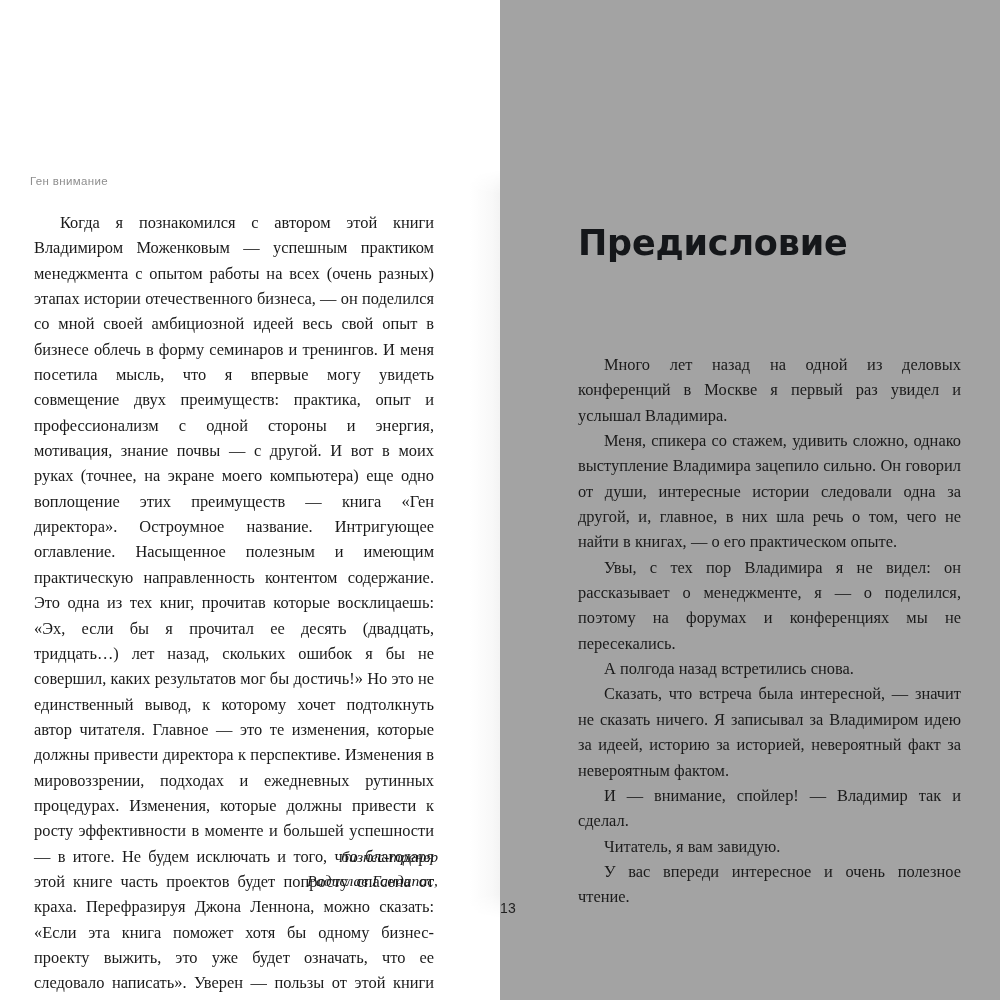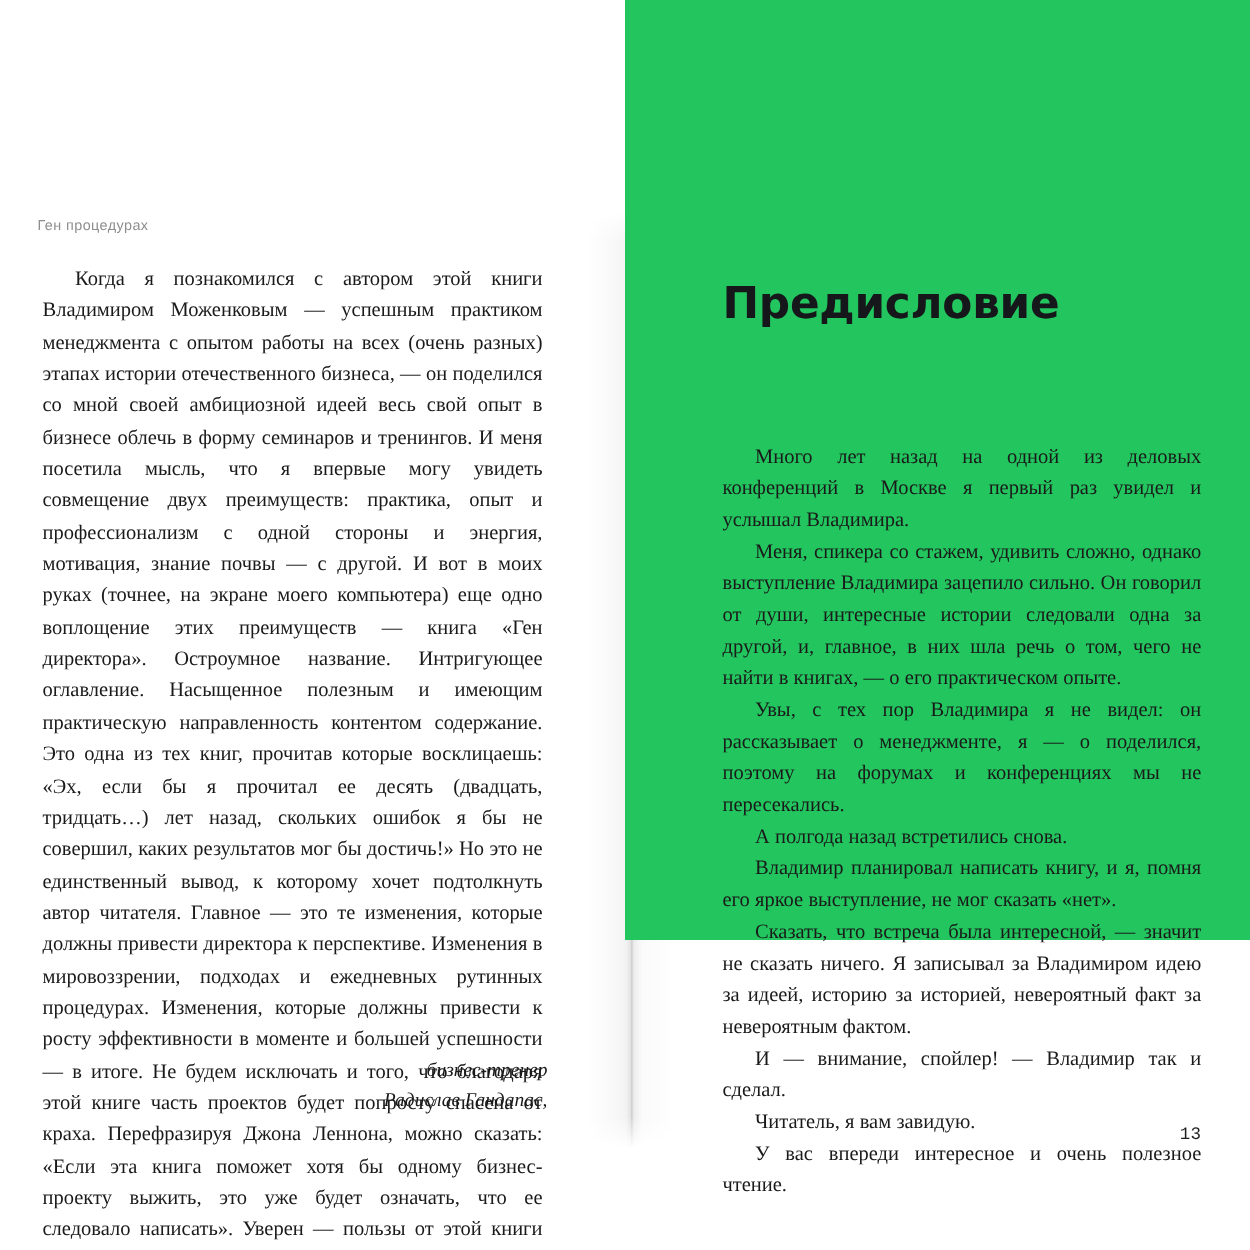--- a/index.html
+++ b/index.html
@@ -99,22 +99,22 @@
     line-height: 23.5px;
   }
   #signature .sig-line { display: block; }
 
   
   #page-right {
     position: absolute;
     left: 500px;
     top: 0;
     width: 500px;
-    height: 752px;
-    background: #22c55e;
+    height: 1000px;
+    background: #a3a3a3;
   }
   #chapter-title {
     position: absolute;
     left: 78px;
     top: 202px;
     font-family: "DejaVu Sans", "Liberation Sans", sans-serif;
     font-weight: 700;
     font-size: 35px;
     letter-spacing: -0.2px;
     color: #15171a;
@@ -133,35 +133,34 @@
     line-height: 25.35px;
     text-align: justify;
     text-indent: 26px;
     word-spacing: 0.1px;
   }
   #folio {
     position: absolute;
     left: 0;
     top: 900px;
     width: 461px;
-    text-align: right;
-    font-family: Liberation Mono, monospace;
+    font-family: Liberation Sans, sans-serif;
     font-size: 14px;
     color: #1f1f1f;
     letter-spacing: 0.2px;
   }
 </style>
 </head>
 <body>
 
 <div id="book-spread">
 
   <div id="page-left">
 
-    <div id="running-head">Ген процедурах</div>
+    <div id="running-head">Ген внимание</div>
 
     <div id="left-body">
       <p>Когда я познакомился с автором этой книги Владимиром Моженковым — успешным практиком менеджмента с опытом работы на всех (очень разных) этапах истории отечественного бизнеса, — он поделился со мной своей амбициозной идеей весь свой опыт в бизнесе облечь в форму семинаров и тренингов. И меня посетила мысль, что я впервые могу увидеть совмещение двух преимуществ: практика, опыт и профессионализм с одной стороны и энергия, мотивация, знание почвы — с другой. И вот в моих руках (точнее, на экране моего компьютера) еще одно воплощение этих преимуществ — книга «Ген директора». Остроумное название. Интригующее оглавление. Насыщенное полезным и имеющим практическую направленность контентом содержание. Это одна из тех книг, прочитав которые восклицаешь: «Эх, если бы я прочитал ее десять (двадцать, тридцать…) лет назад, скольких ошибок я бы не совершил, каких результатов мог бы достичь!» Но это не единственный вывод, к которому хочет подтолкнуть автор читателя. Главное — это те изменения, которые должны привести директора к перспективе. Изменения в мировоззрении, подходах и ежедневных рутинных процедурах. Изменения, которые должны привести к росту эффективности в моменте и большей успешности — в итоге. Не будем исключать и того, что благодаря этой книге часть проектов будет попросту спасена от краха. Перефразируя Джона Леннона, можно сказать: «Если эта книга поможет хотя бы одному бизнес-проекту выжить, это уже будет означать, что ее следовало написать». Уверен — пользы от этой книги будет неизмеримо больше.</p>
     </div>
 
     <div id="signature">
       <span class="sig-line">бизнес-тренер</span>
       <span class="sig-line">Радислав Гандапас,</span>
     </div>
 
@@ -171,21 +170,20 @@
 
   <div id="page-right">
 
     <h1 id="chapter-title">Предисловие</h1>
 
     <div id="right-body">
       <p>Много лет назад на одной из деловых конференций в Москве я первый раз увидел и услышал Владимира.</p>
       <p>Меня, спикера со стажем, удивить сложно, однако выступление Владимира зацепило сильно. Он говорил от души, интересные истории следовали одна за другой, и, главное, в них шла речь о том, чего не найти в книгах, — о его практическом опыте.</p>
       <p>Увы, с тех пор Владимира я не видел: он рассказывает о менеджменте, я — о поделился, поэтому на форумах и конференциях мы не пересекались.</p>
       <p>А полгода назад встретились снова.</p>
-      <p>Владимир планировал написать книгу, и я, помня его яркое выступление, не мог сказать «нет».</p>
       <p>Сказать, что встреча была интересной, — значит не сказать ничего. Я записывал за Владимиром идею за идеей, историю за историей, невероятный факт за невероятным фактом.</p>
       <p>И — внимание, спойлер! — Владимир так и сделал.</p>
       <p>Читатель, я вам завидую.</p>
       <p>У вас впереди интересное и очень полезное чтение.</p>
 
     </div>
 
     <div id="folio">13</div>
 
   </div>

